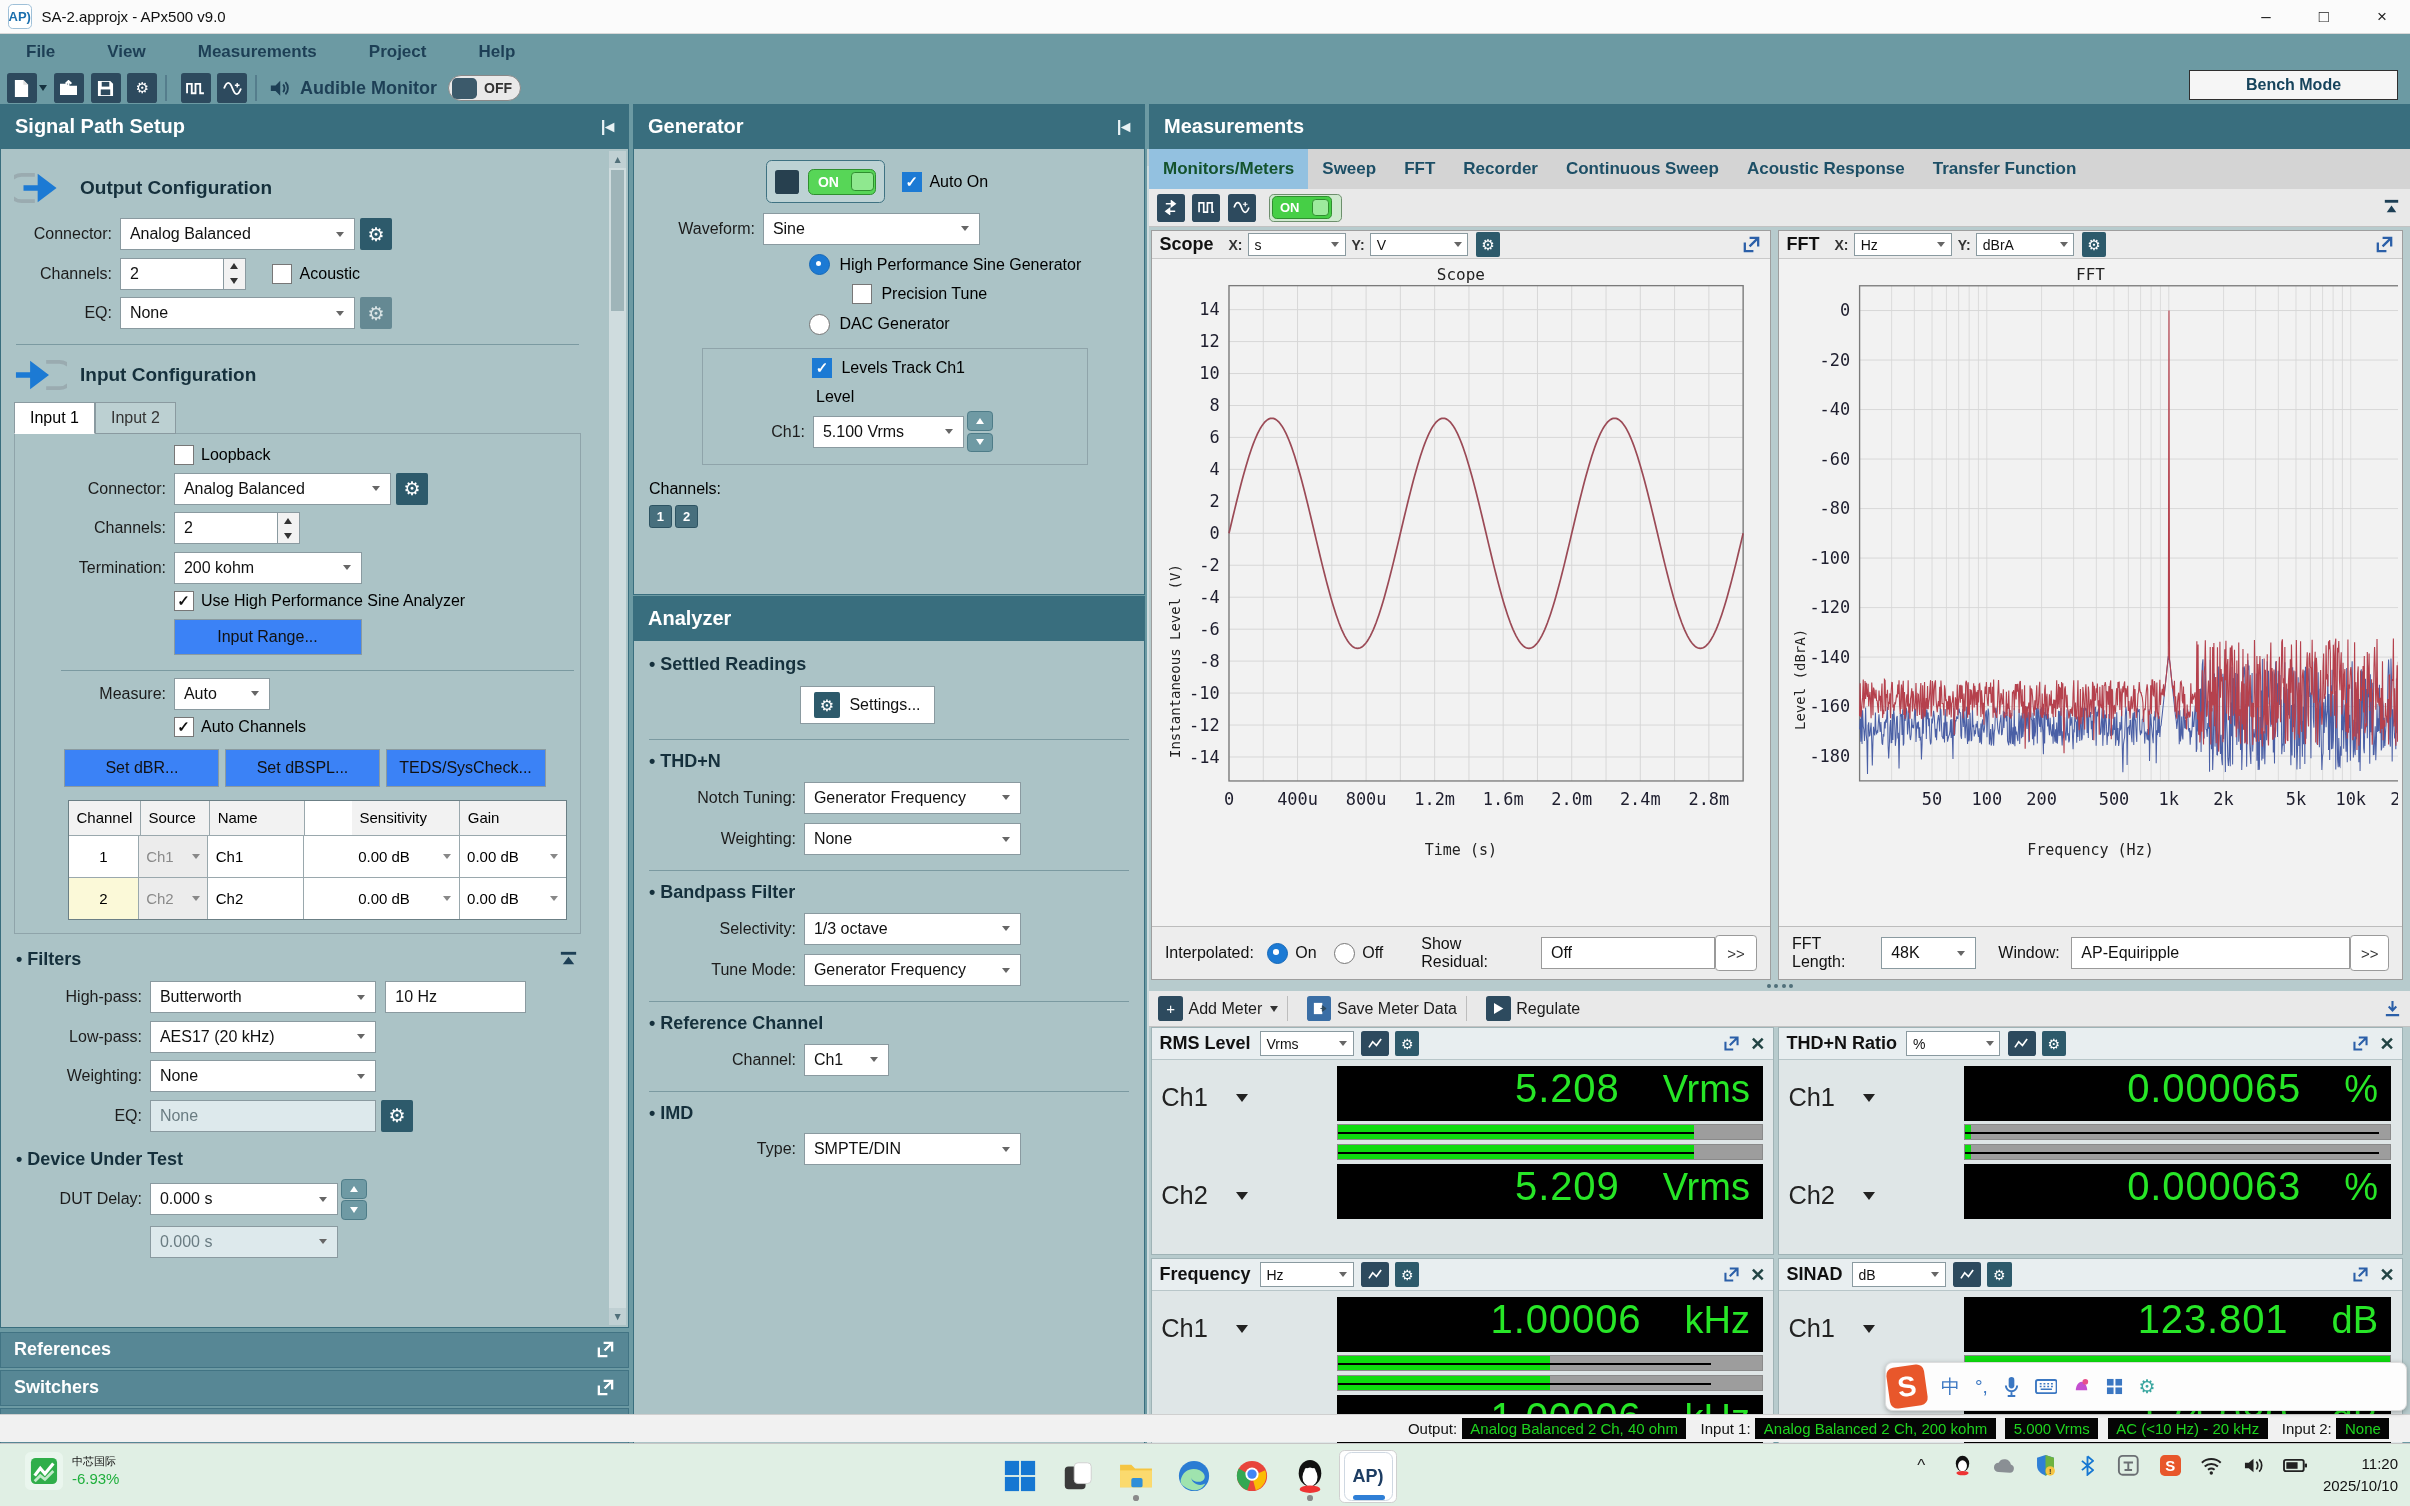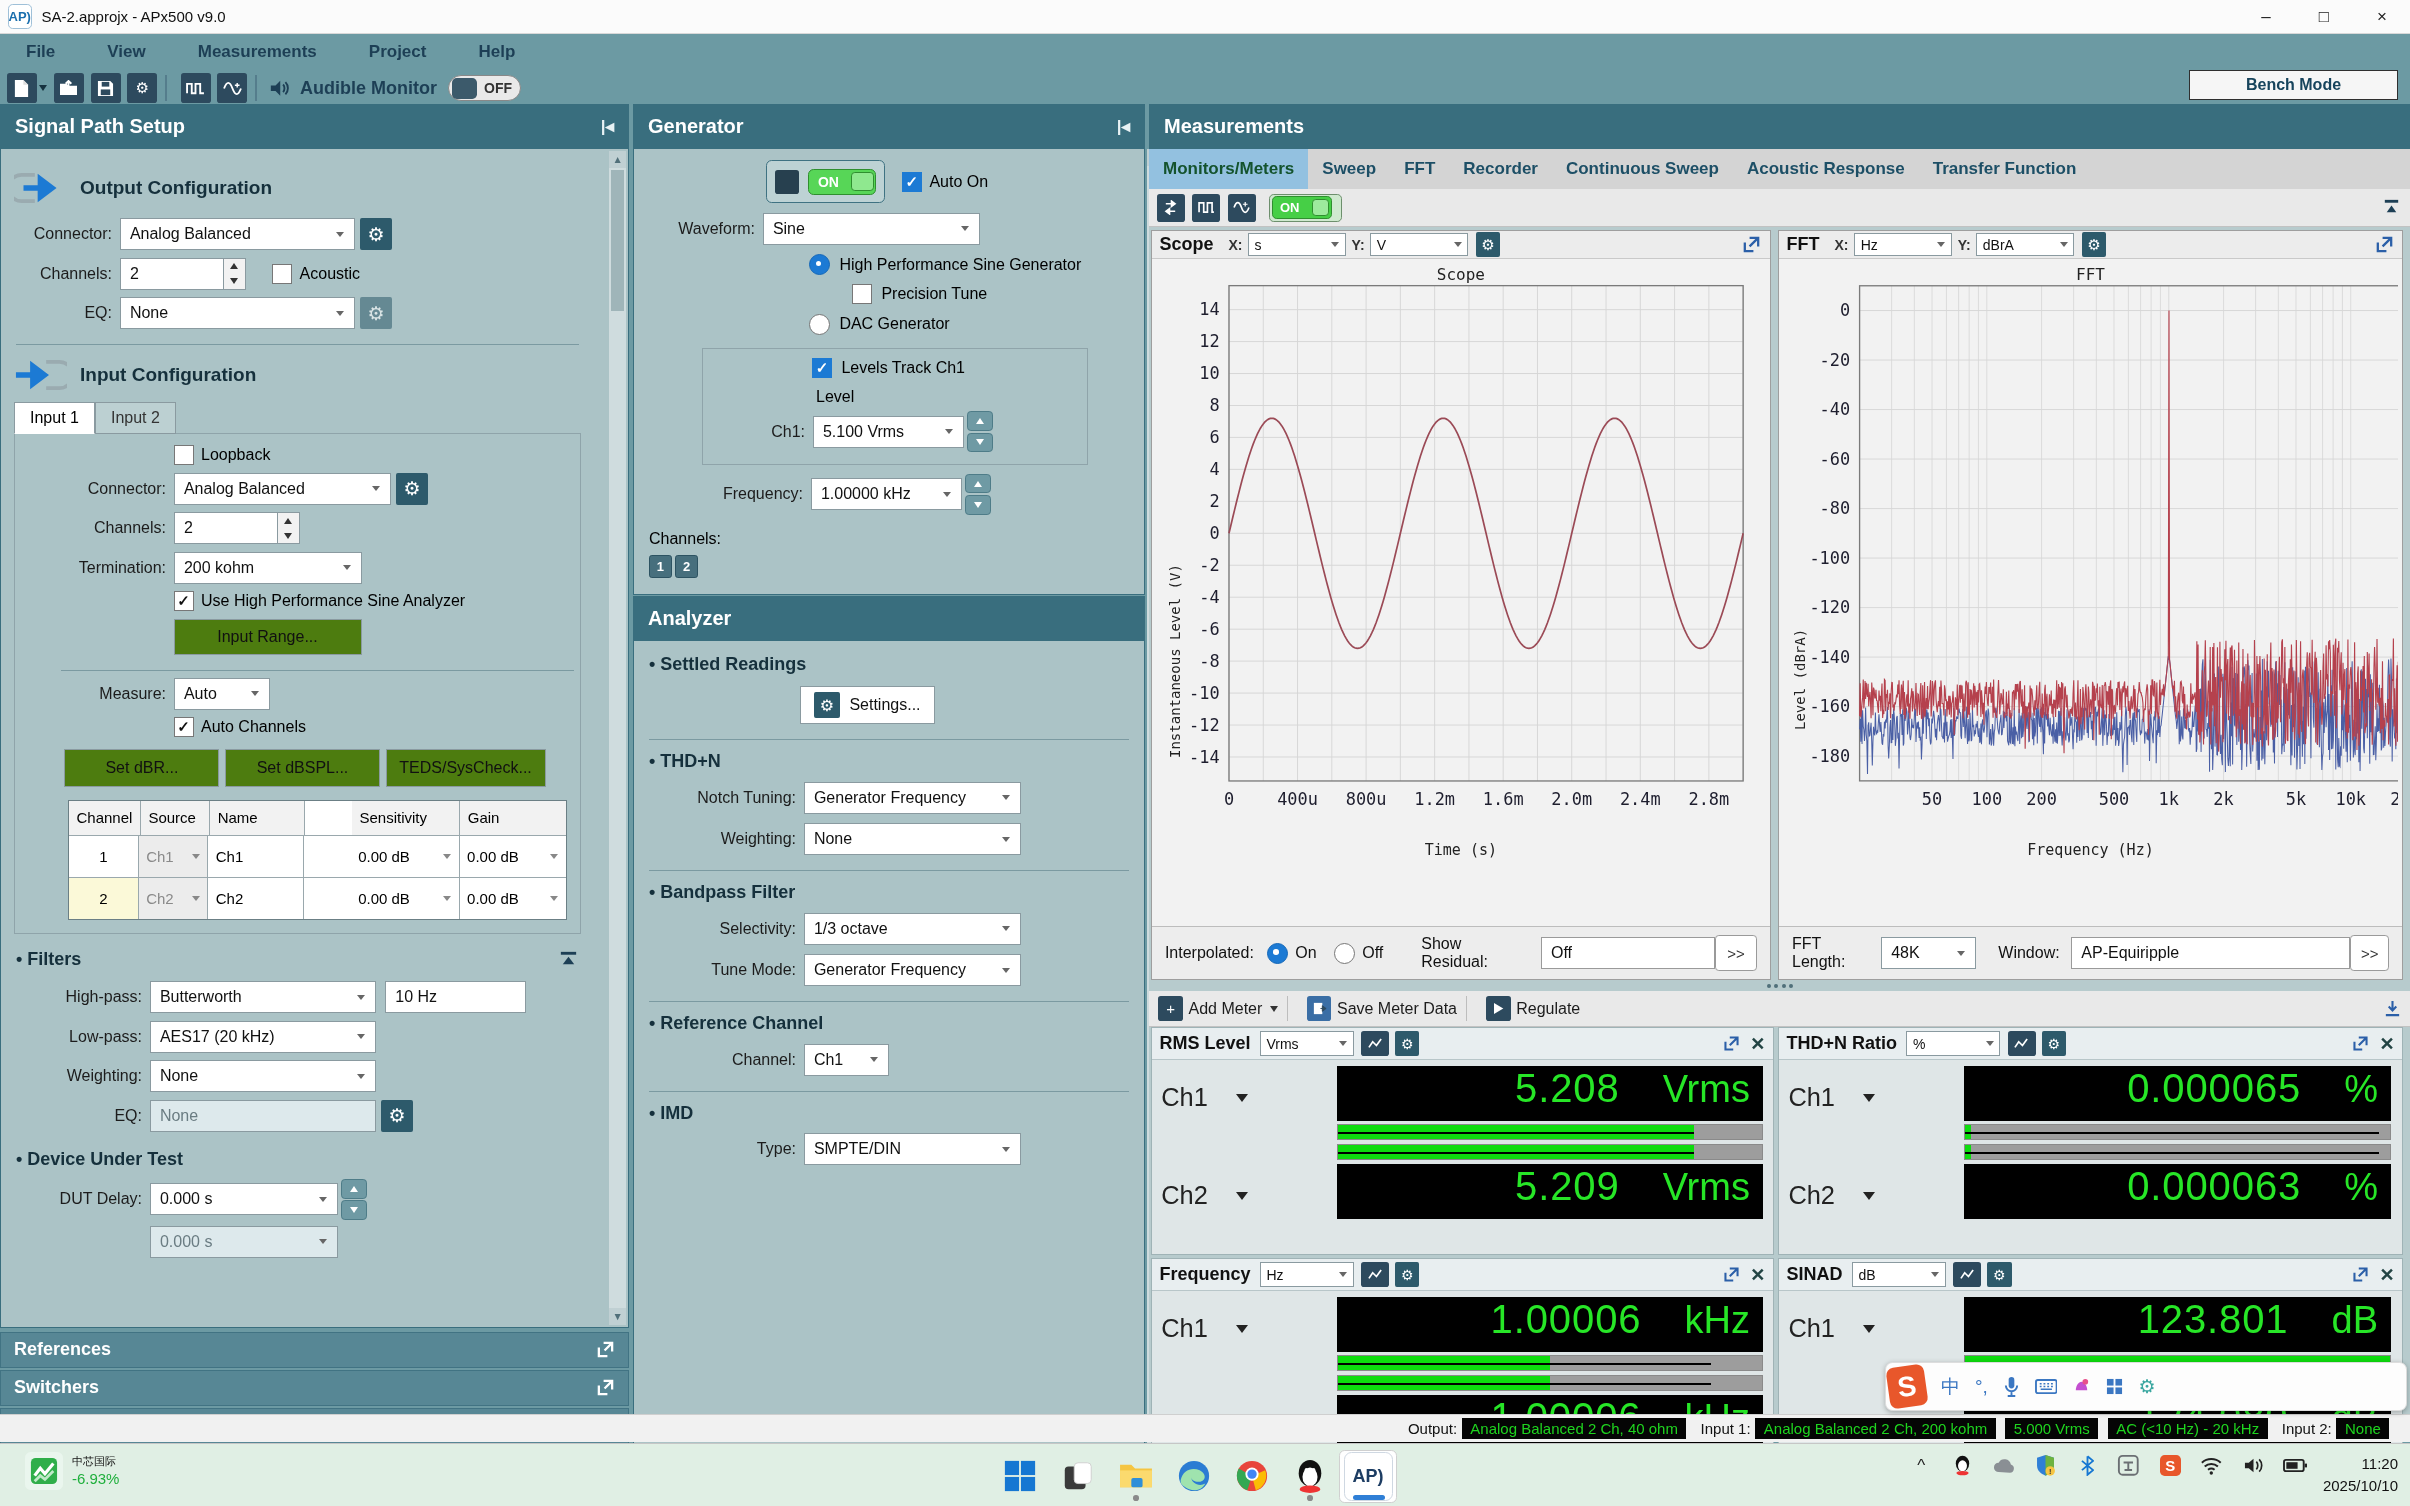--- a/index.html
+++ b/index.html
@@ -53,21 +53,21 @@
   .radio.sel { background:#1c7ad4; border-color:#1568b8; position:relative; }
   .radio.sel::after { content:""; position:absolute; left:5.6px; top:5.6px; width:5.6px; height:5.6px; border-radius:50%; background:#fff; }
   .spin { width:22.6px; height:32px; border:0.9px solid #8a9aa0; border-left:none; background:#f2f2f2;
           display:flex; flex-direction:column; }
   .spin div { flex:1; display:flex; align-items:center; justify-content:center; }
   .tri-u { width:0; height:0; border-left:4.7px solid transparent; border-right:4.7px solid transparent; border-bottom:6.6px solid #333; }
   .tri-d { width:0; height:0; border-left:4.7px solid transparent; border-right:4.7px solid transparent; border-top:6.6px solid #333; }
   .tspin { width:26px; height:41px; display:flex; flex-direction:column; gap:1.9px; margin-left:3.8px; }
   .tspin div { flex:1; background:#6f9aa4; border:0.9px solid #4e7c88; border-radius:3.8px; display:flex; align-items:center; justify-content:center; }
   .tspin .tri-u { border-bottom-color:#fff; } .tspin .tri-d { border-top-color:#fff; }
-  .btn { background:#4d7c0f; border:0.9px solid #8a9aa0; display:flex; align-items:center; justify-content:center;
+  .btn { background:#3b82f6; border:0.9px solid #8a9aa0; display:flex; align-items:center; justify-content:center;
          font-size:16px; color:#111; }
   .rowlbl { font-size:16px; color:#1c1c1c; text-align:right; flex:none; }
   .divider { height:0.9px; background:#7b9aa1; }
   .bullet-h { font-weight:bold; font-size:18px; color:#15303c; }
   .popout-w { margin-left:auto; }
   svg.icon { display:block; }
 
   
   #leftcol { left:0; top:104px; width:629px; height:1405px; }
   #sps-body { position:absolute; left:0; top:45px; width:629px; height:1179px; background:#abc3c6; border:1.9px solid #396e7e; border-top:none; }
@@ -600,35 +600,20 @@
           </div>
           <div class="tspin">
               <div>
                 <i class="tri-u"></i>
               </div>
               <div>
                 <i class="tri-d"></i>
               </div>
             </div>
         </div>
-      </div>
-      <div class="midrow">
-        <span class="rowlbl" style="width:169px">Frequency:</span>
-        <div class="dd" style="width:151px; margin-left:7.5px">
-          <span>1.00000 kHz</span>
-            <span class="chev"></span>
-        </div>
-        <div class="tspin">
-            <div>
-              <i class="tri-u"></i>
-            </div>
-            <div>
-              <i class="tri-d"></i>
-            </div>
-          </div>
       </div>
       <div style="font-size:16px; margin:15px 0 0 15px">Channels:</div>
       <div style="display:flex; margin:7.5px 0 0 15px">
         <div class="chbtn">1</div>
         <div class="chbtn">2</div>
       </div>
     </div>
 
     <div id="anz-head" class="phead">
       <span>Analyzer</span>

